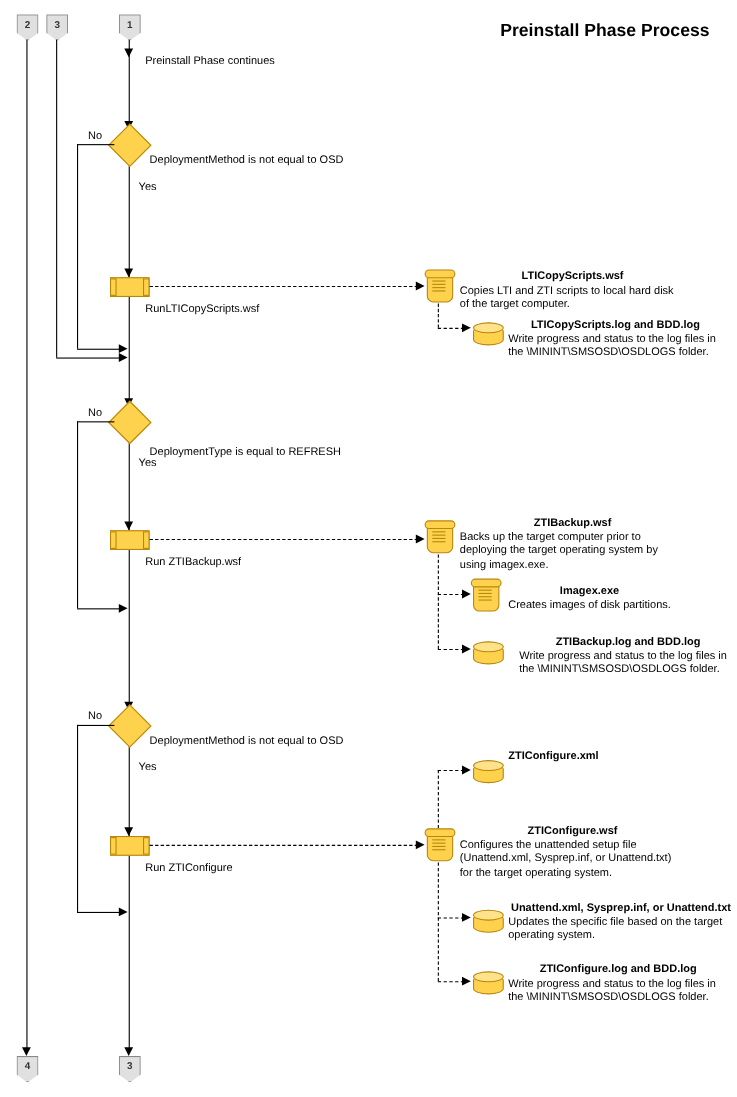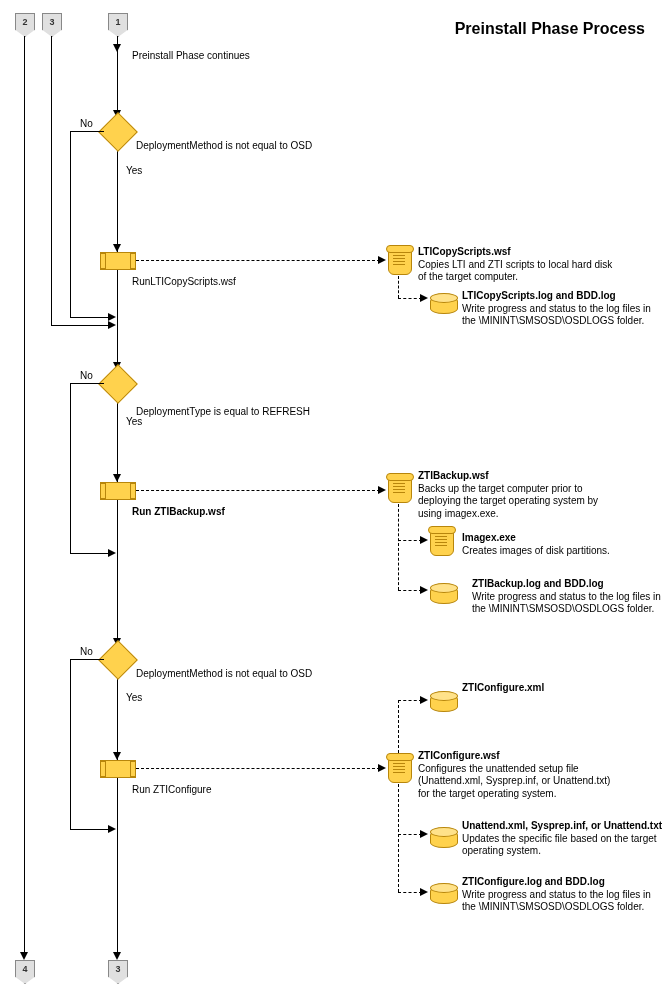--- a/index.html
+++ b/index.html
@@ -126,21 +126,21 @@
     position:absolute;
     left:-1px; top:-4px;
     width:26px; height:8px;
     border:1px solid #b8860b;
     background:#ffe28a;
     border-radius:50%;
   }
 
   .lbl { position: absolute; font-size: 10px; }
   .note { position: absolute; font-size: 10px; line-height: 1.25; max-width: 205px; }
-  .note .hd { font-weight: bold; display:block; }
+  .note .hd { font-weight: bold; display:block;text-align:center; }
   .yn { position:absolute; font-size:10px; }
 
 </style>
 </head>
 <body>
 
 <div class="title-block">
   <div class="t1">Preinstall Phase Process</div>
 </div>
 
@@ -193,21 +193,21 @@
 <div class="diamond" style="left:104px; top:370px;"></div>
 <div class="lbl" style="left:136px; top:406px; max-width:220px;">DeploymentType is equal to REFRESH</div>
 <div class="hline" style="left:70px; top:383px; width:34px;"></div>
 <div class="yn" style="left:80px; top:370px;">No</div>
 <div class="vline" style="left:70px; top:383px; height:170px;"></div>
 <div class="hline" style="left:70px; top:553px; width:41px;"></div>
 <div class="ah-right" style="left:108px; top:549px;"></div>
 <div class="yn" style="left:126px; top:416px;">Yes</div>
 <div class="ah-down" style="left:113px; top:474px;"></div>
 <div class="proc" style="left:100px; top:482px;"></div>
-<div class="lbl" style="left:132px; top:506px;font-weight:bold;">Run ZTIBackup.wsf</div>
+<div class="lbl" style="left:132px; top:506px;">Run ZTIBackup.wsf</div>
 <div class="hdash" style="left:136px; top:490px; width:244px;"></div>
 <div class="ah-right" style="left:378px; top:486px;"></div>
 <div class="scroll" style="left:388px; top:475px;"></div>
 <div class="note" style="left:418px; top:470px;">
   <span class="hd">ZTIBackup.wsf</span><span>Backs up the target computer prior to deploying the target operating system by using imagex.exe.</span>
 </div>
 <div class="vdash" style="left:398px; top:504px; height:86px;"></div>
 <div class="hdash" style="left:398px; top:540px; width:24px;"></div>
 <div class="ah-right" style="left:420px; top:536px;"></div>
 <div class="scroll" style="left:430px; top:528px;"></div>

